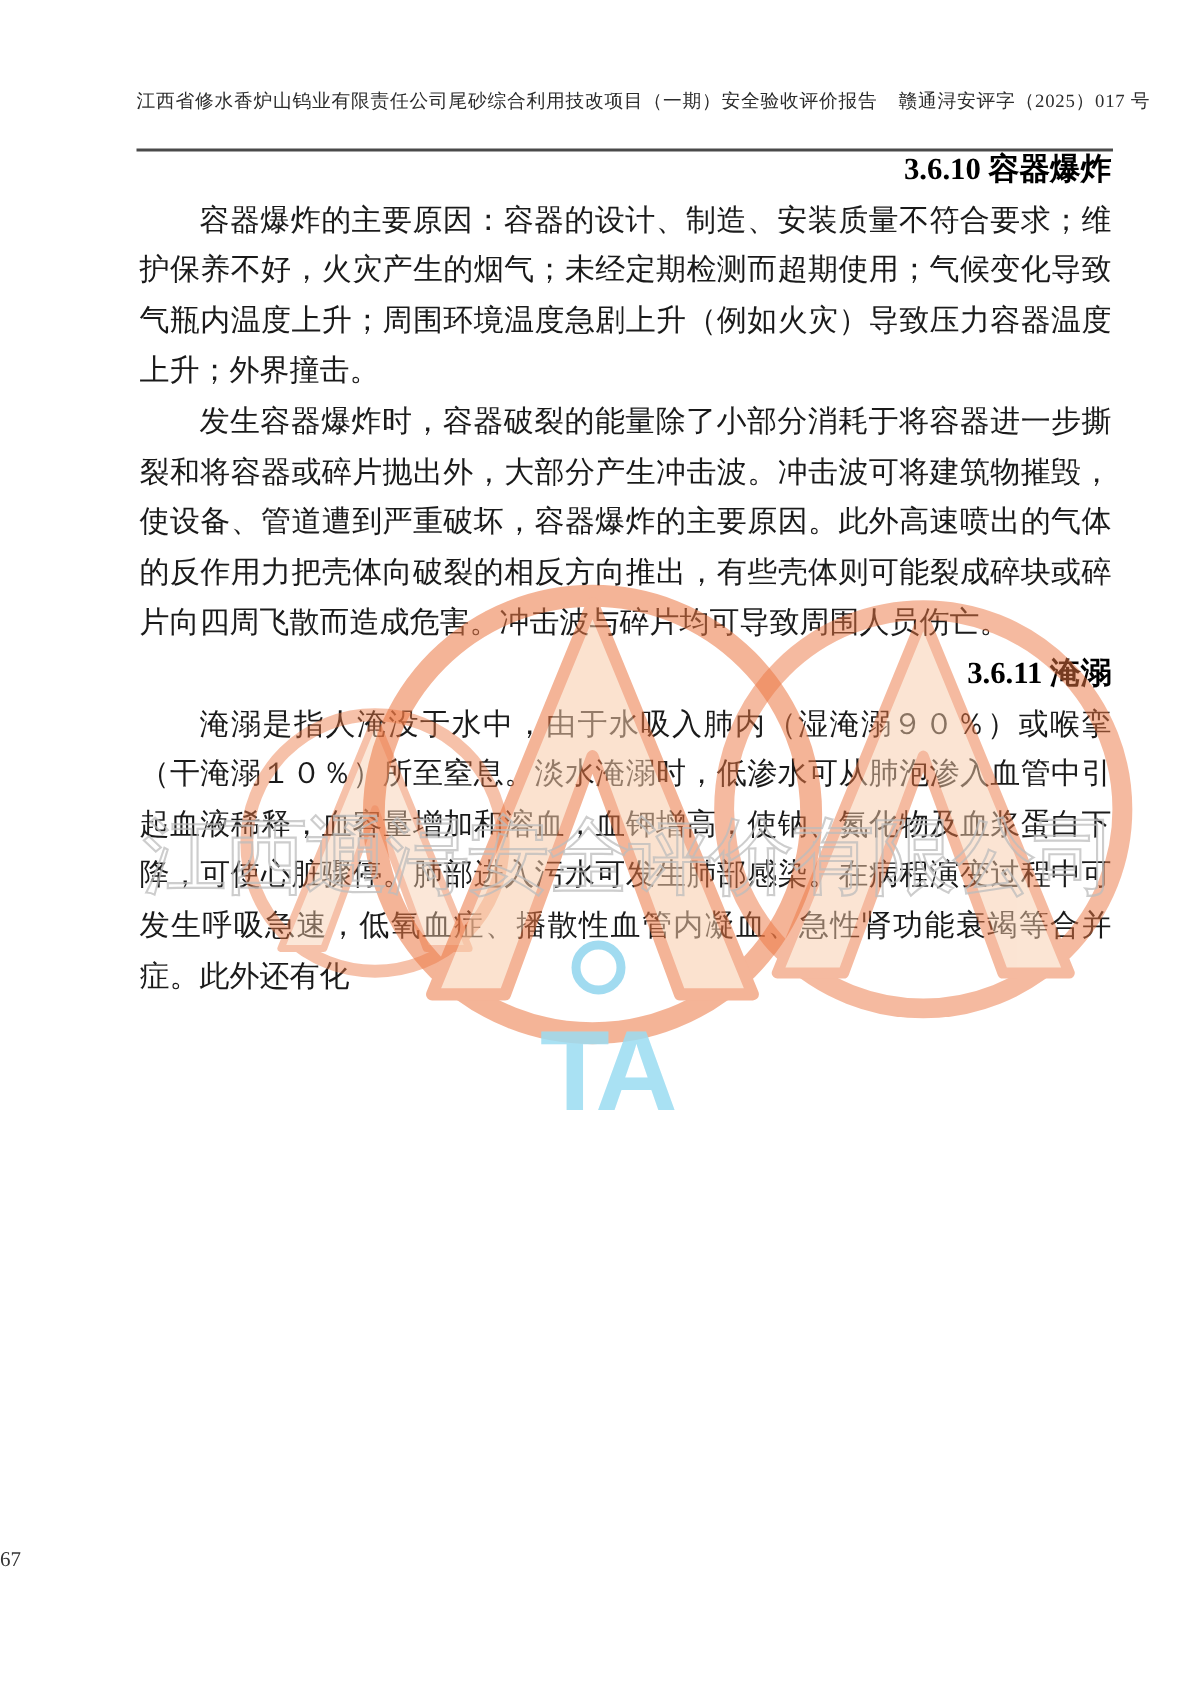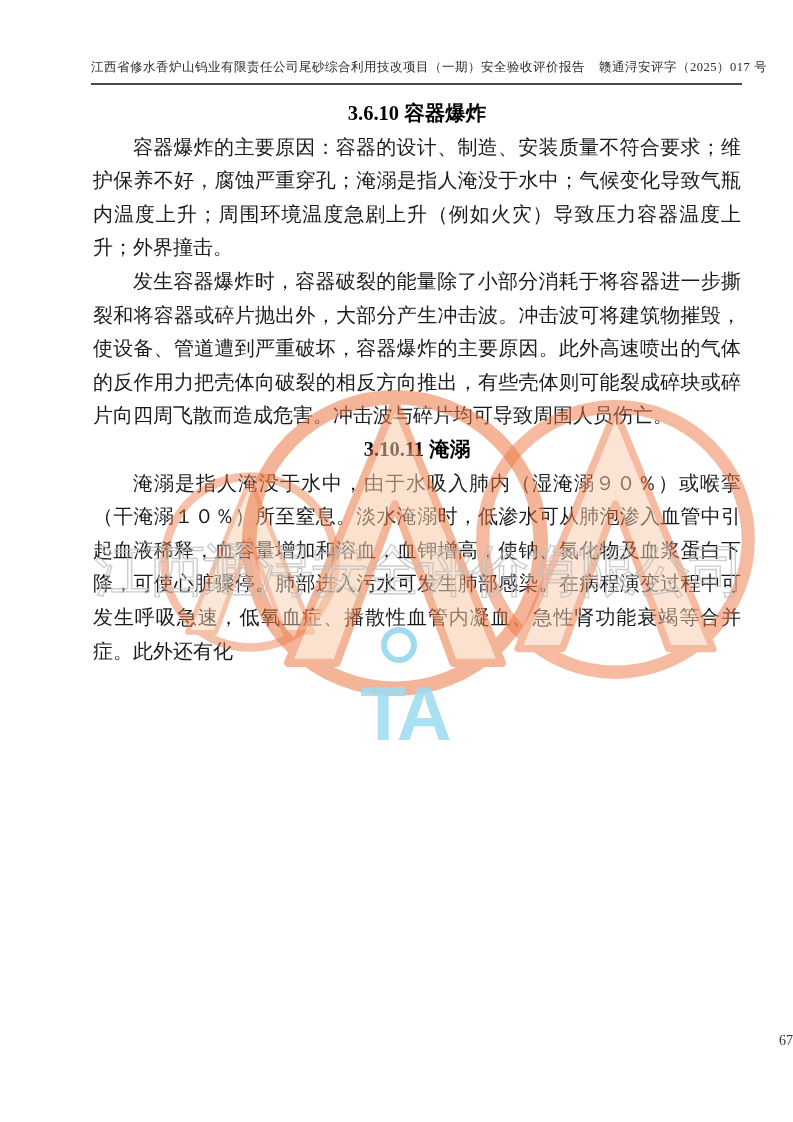--- a/index.html
+++ b/index.html
@@ -12,73 +12,73 @@
     color:#1a1a1a;
   }
   
   .header{
     position:absolute;top:58px;left:91px;width:651px;
     text-align:center;
     font-size:12.5px;
     letter-spacing:0.5px;
     color:#2b2b2b;
     border-bottom:2px solid #4a4a4a;
-    padding-bottom:7px;
+    padding-bottom:23px;
     line-height:18px;
     white-space:nowrap;
   }
   .header .doc-number{margin-left:14px;}
   
   .textarea{
     position:absolute;top:97px;left:93px;width:648px;
     font-size:20px;
     line-height:33.6px;
     text-align:justify;
   }
   .textarea p{margin:0;text-indent:2em;}
   .textarea p.cont{text-indent:0;}
   .textarea h2{
     margin:0;
     font-size:20.5px;
     line-height:33.6px;
     font-weight:bold;
-    text-align:center;
+    text-align:right;
     text-indent:0;
     color:#000;
   }
   
   .watermark{
     position:absolute;inset:0;
     pointer-events:none;
     z-index:3;
   }
   .watermark svg{position:absolute;inset:0;}
   
   .footer{
     position:absolute;top:1033px;left:0;width:100%;
-    text-align:right;
+    text-align:left;
     font-size:14px;color:#333;
     z-index:1;
   }
   .textarea{z-index:1;}
 </style>
 </head>
 <body>
 
 <div class="page">
 
   <div class="header">
     <span>江西省修水香炉山钨业有限责任公司尾砂综合利用技改项目（一期）安全验收评价报告</span><span class="doc-number">赣通浔安评字（2025）017 号</span>
   </div>
 
   <div class="textarea">
     <h2>3.6.10 容器爆炸</h2>
-    <p>容器爆炸的主要原因：容器的设计、制造、安装质量不符合要求；维护保养不好，腐蚀严重穿孔；淹溺是指人淹没于水中；气候变化导致气瓶内温度上升；周围环境温度急剧上升（例如火灾）导致压力容器温度上升；外界撞击。</p>
+    <p>容器爆炸的主要原因：容器的设计、制造、安装质量不符合要求；维护保养不好，火灾产生的烟气；未经定期检测而超期使用；气候变化导致气瓶内温度上升；周围环境温度急剧上升（例如火灾）导致压力容器温度上升；外界撞击。</p>
     <p>发生容器爆炸时，容器破裂的能量除了小部分消耗于将容器进一步撕裂和将容器或碎片抛出外，大部分产生冲击波。冲击波可将建筑物摧毁，使设备、管道遭到严重破坏，容器爆炸的主要原因。此外高速喷出的气体的反作用力把壳体向破裂的相反方向推出，有些壳体则可能裂成碎块或碎片向四周飞散而造成危害。冲击波与碎片均可导致周围人员伤亡。</p>
-    <h2>3.10.11 淹溺</h2>
+    <h2>3.6.11 淹溺</h2>
     <p>淹溺是指人淹没于水中，由于水吸入肺内（湿淹溺９０％）或喉挛（干淹溺１０％）所至窒息。淡水淹溺时，低渗水可从肺泡渗入血管中引起血液稀释，血容量增加和溶血，血钾增高，使钠、氮化物及血浆蛋白下降，可使心脏骤停。肺部进入污水可发生肺部感染。在病程演变过程中可发生呼吸急速，低氧血症、播散性血管内凝血、急性肾功能衰竭等合并症。此外还有化</p>
   </div>
 
   <div class="watermark">
     <svg width="793" height="1122" viewBox="0 0 793 1122" xmlns="http://www.w3.org/2000/svg">
       <defs>
         <symbol id="logoA" viewBox="0 0 200 200">
           <circle cx="100" cy="100" r="90" fill="none" stroke="#ec7743" stroke-width="9"></circle>
           <path d="M100 13 L34 174 L64 174 L100 76 L136 174 L166 174 Z" fill="#f8cba9" stroke="#ec7743" stroke-width="5" stroke-linejoin="round"></path>
         </symbol>

